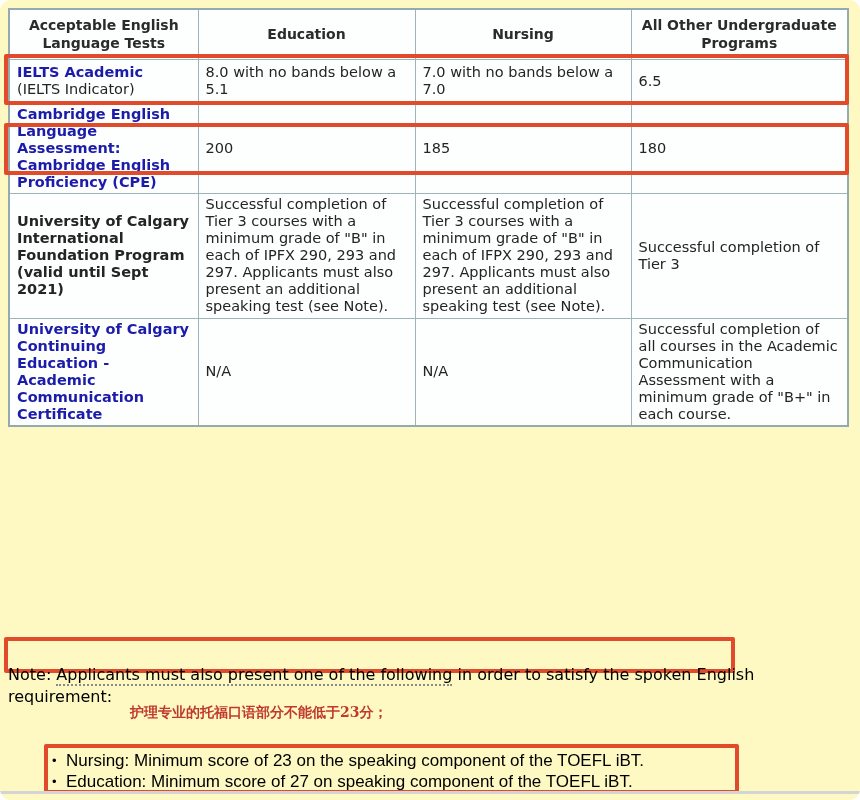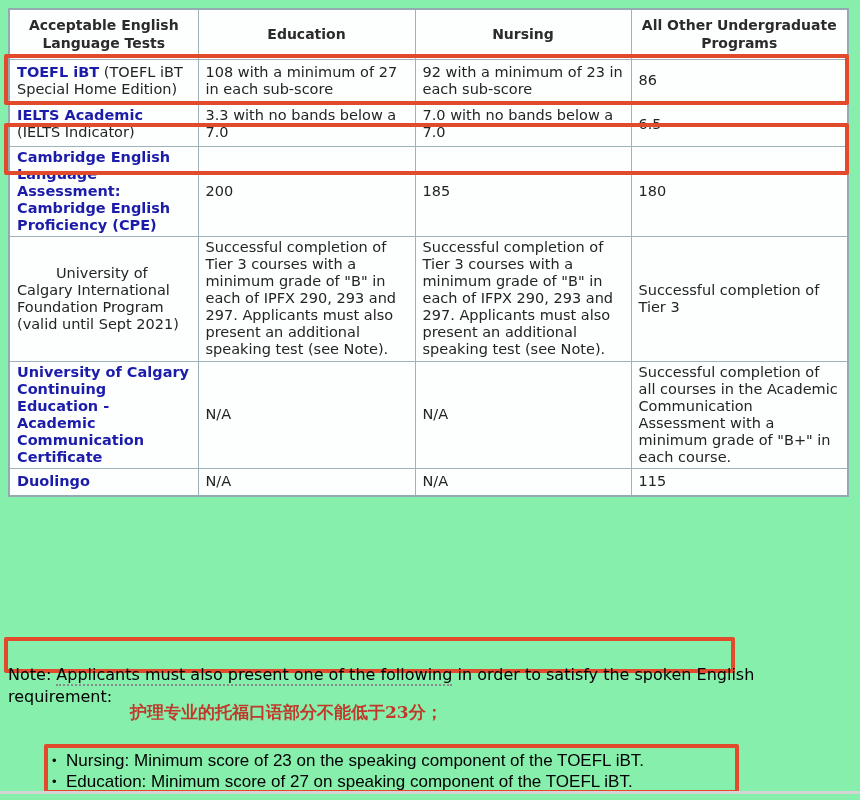--- a/index.html
+++ b/index.html
@@ -1,23 +1,24 @@
 <!DOCTYPE html>
 <html><head>
 <meta charset="utf-8">
 <style>
   * { margin:0; padding:0; box-sizing:border-box; }
   html,body { background:#ffffff; }
   .page {
     position:relative;
     width:860px; height:800px;
-    background:#86efac;
+    background:#fef9c3;
     font-family:"DejaVu Sans", sans-serif;
     color:#1c1c1c;
     overflow:hidden;
+    border-radius:11px;
   }
 
   
   table.req {
     position:absolute; left:8px; top:8px;
     width:839px;
     border-collapse:collapse;
     table-layout:fixed;
     border:2px solid #93aab0;
     background:#fdfefe;
@@ -32,21 +33,21 @@
     overflow:hidden;
   }
   table.req th {
     font-size:14px;
     font-weight:bold;
     text-align:center;
     color:#2b2b2b;
     line-height:18px;
   }
   .tname { color:#1c1caa; font-weight:bold; }
-  tr.plain .tname { color:#242424; font-weight:normal;margin-left:39px; }
+  tr.plain .tname { color:#242424; font-weight:bold; }
   .tsuffix { color:#242424; font-weight:normal; }
 
   
   .hbox {
     position:absolute;
     border:4px solid #e24a2c;
     border-radius:2px;
     pointer-events:none;
   }
   .hbox-toefl    { left:4px;  top:54px;  width:845px; height:51px; }
@@ -62,21 +63,21 @@
     line-height:22px;
     color:#000000;
   }
   .dotted-underline { border-bottom:2px dotted #8a8a8a; }
 
   .cn {
     position:absolute; left:130px; top:701px;
     color:#c03a2c;
     font-family:"DejaVu Serif", serif;
     font-weight:bold;
-    font-size:17px;
+    font-size:14px;
     line-height:23px;
     white-space:nowrap;
   }
 
   .bullets {
     position:absolute; left:52px; top:750px;
     font-family:"Liberation Sans", sans-serif;
     font-size:17px;
     line-height:21px;
     color:#000000;
@@ -103,31 +104,25 @@
         <col style="width:217px">
     </colgroup>
     <tbody>
         <tr style="height:50px">
       <th>Acceptable English Language Tests</th>
       <th>Education</th>
       <th>Nursing</th>
       <th>All Other Undergraduate Programs</th>
     </tr>
 
-    <tr style="height:43px">
-      <td><span class="tname">TOEFL iBT</span><span class="tsuffix"> (TOEFL iBT Special Home Edition)</span></td>
-      <td>108 with a minimum of 27 in each sub-score</td>
-      <td>92 with a minimum of 23 in each sub-score</td>
-      <td>86</td>
-    </tr>
 
 
     <tr style="height:44px">
       <td><span class="tname">IELTS Academic</span><span class="tsuffix"> (IELTS Indicator)</span></td>
-      <td>3.3 with no bands below a 7.0</td>
+      <td>8.0 with no bands below a 5.1</td>
       <td>7.0 with no bands below a 7.0</td>
       <td>6.5</td>
     </tr>
 
 
 
 
     <tr style="height:86px">
       <td><span class="tname">Cambridge English Language Assessment: Cambridge English Proficiency (CPE)</span><span class="tsuffix"></span></td>
       <td>200</td>
@@ -142,26 +137,20 @@
       <td>Successful completion of Tier 3</td>
     </tr>
 
     <tr style="height:100px">
       <td><span class="tname">University of Calgary Continuing Education - Academic Communication Certificate</span><span class="tsuffix"></span></td>
       <td>N/A</td>
       <td>N/A</td>
       <td>Successful completion of all courses in the Academic Communication Assessment with a minimum grade of "B+" in each course.</td>
     </tr>
 
-    <tr style="height:28px">
-      <td><span class="tname">Duolingo</span><span class="tsuffix"></span></td>
-      <td>N/A</td>
-      <td>N/A</td>
-      <td>115</td>
-    </tr>
   </tbody>
     </table>
 
   <div class="hbox hbox-toefl"></div>
   <div class="hbox hbox-ielts"></div>
   <div class="hbox hbox-duolingo"></div>
 
   <div class="note"><span>Note: </span><span class="dotted-underline">Applicants must also present one of the following</span><span> in order to satisfy the spoken English requirement:</span></div>
 
   <div class="cn">

